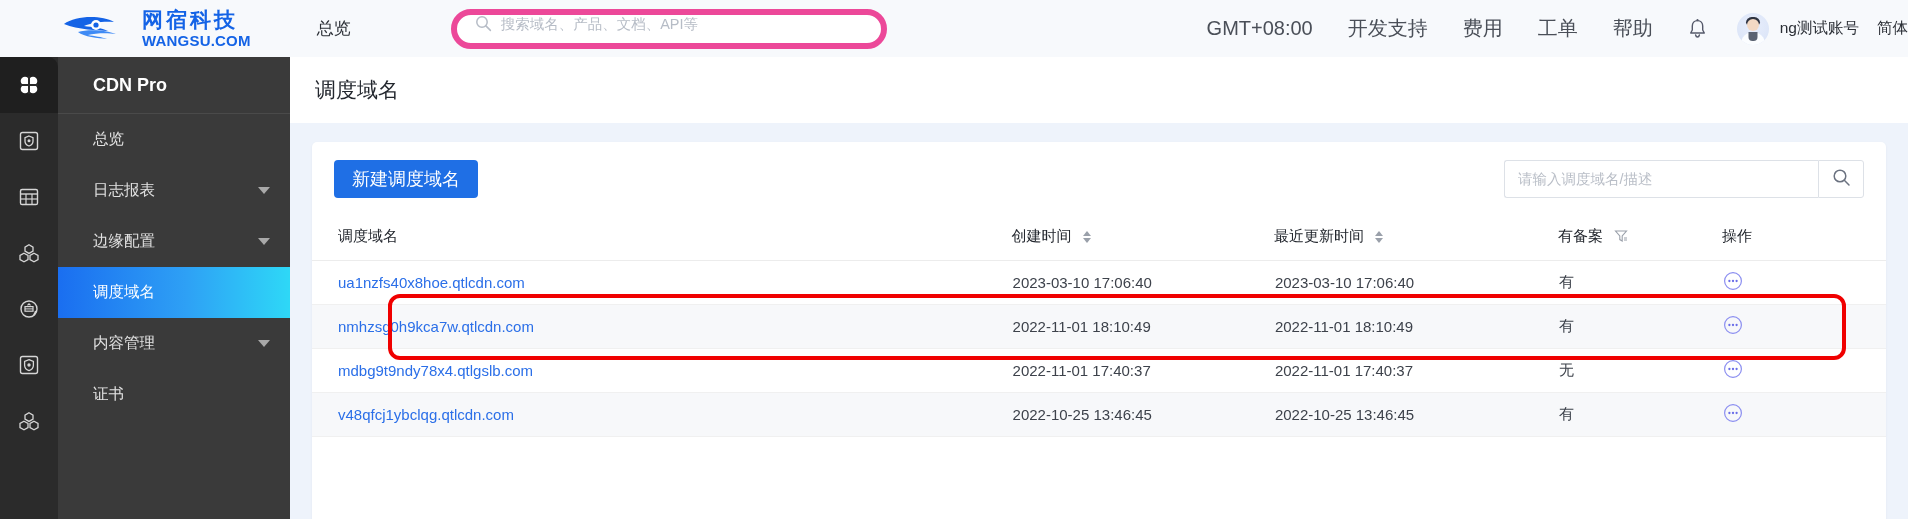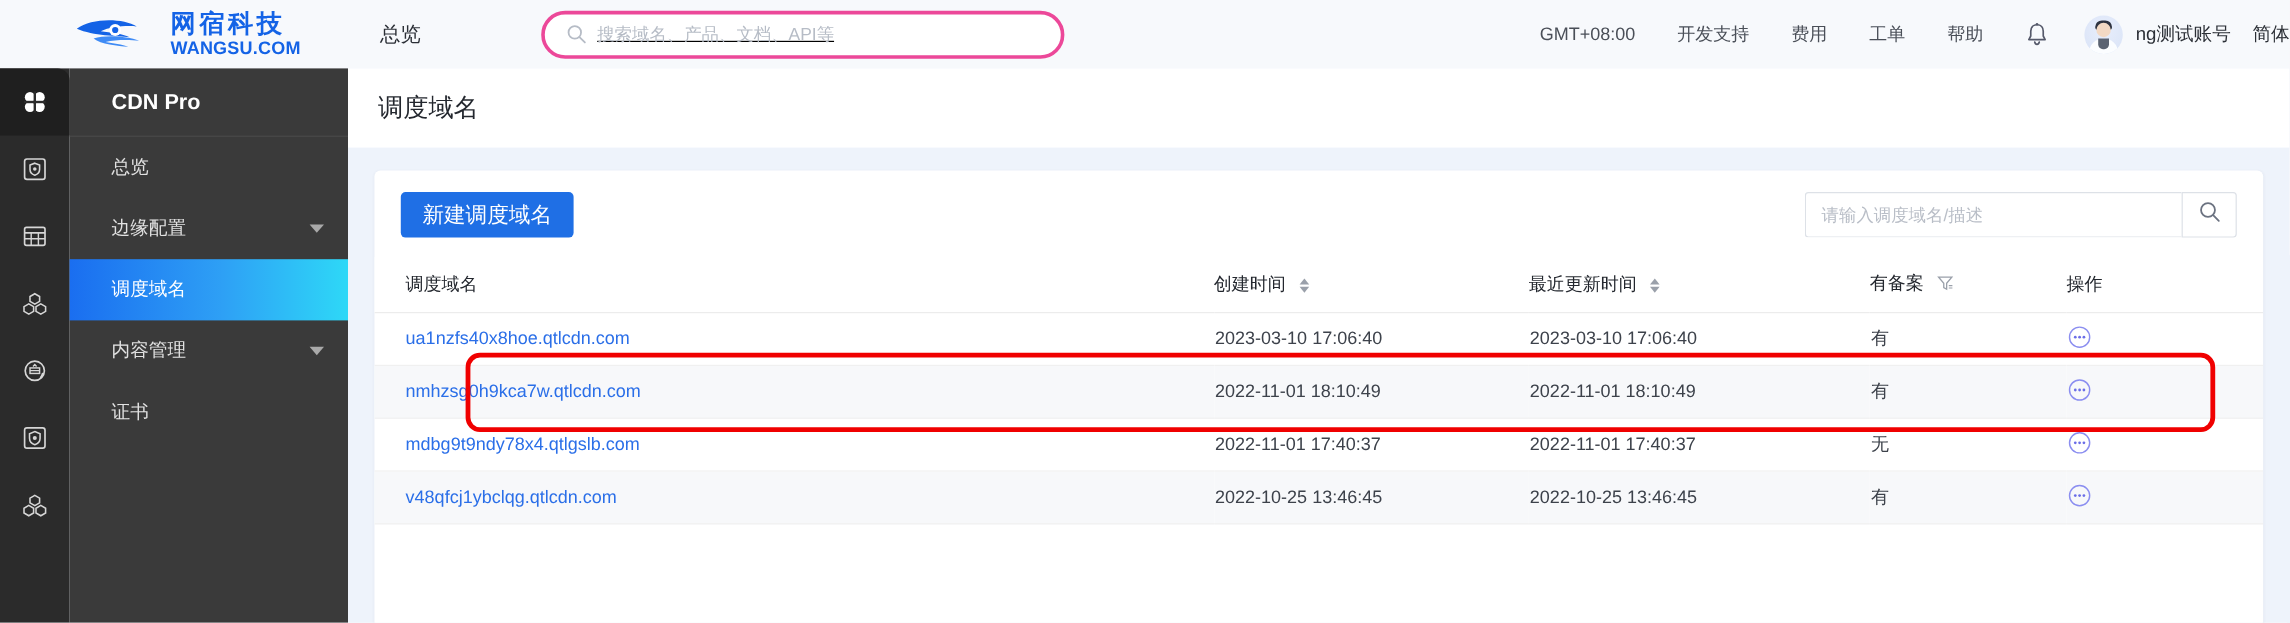--- a/index.html
+++ b/index.html
@@ -32,31 +32,31 @@
     font-size: 15px; color: #1463e6; font-weight: 800;
     letter-spacing: 0.2px; display: block; margin-top: 2px;
   }
   .nav-overview {
     margin-left: 66px; font-size: 17px; color: #2b2f36;
     cursor: pointer; white-space: nowrap;
   }
   .hdr-search {
     margin-left: 100px;
     width: 436px; height: 40px; background: #fff;
-    border-radius: 20px; display: flex; align-items: center;
-    padding: 0 18px; border: 3px solid #ec4899; text-decoration: underline;
+    border-radius: 20px; display: flex; 
+    padding: 0 18px; border: 6px solid #ec4899;
   }
   .hdr-search .mag { flex: 0 0 auto; margin-right: 9px; display: flex; }
   .hdr-search .ph { font-size: 14.5px; color: #b6bcc6; white-space: nowrap; }
   .hdr-right {
     margin-left: auto; display: flex; align-items: center;
     padding-right: 0px; height: 100%;
   }
   .hdr-link {
-    font-size: 15px; color: #4a4f58; margin-right: 35px;
+    font-size: 20px; color: #4a4f58; margin-right: 35px;
     white-space: nowrap; cursor: pointer;
   }
   .bell { margin-right: 30px; display: flex; cursor: pointer; }
   .avatar {
     width: 32px; height: 32px; border-radius: 50%;
     background: radial-gradient(circle at 50% 38%, #e8eefc 0%, #dde6f8 70%, #cfdcf4 100%);
     margin-right: 11px; position: relative; overflow: hidden; flex: 0 0 auto;
   }
   .avatar .head {
     position: absolute; left: 50%; top: 6px; transform: translateX(-50%);
@@ -347,20 +347,24 @@
     </div>
   </div>
 
   <div class="sidebar">
     <div class="side-title">CDN Pro</div>
 
     <div class="side-item">
       <span>总览</span>
     </div>
 
+    <div class="side-item">
+      <span>日志报表</span>
+      <span class="caret"></span>
+    </div>
 
     <div class="side-item">
       <span>边缘配置</span>
       <span class="caret"></span>
     </div>
 
     <div class="side-item active">
       <span>调度域名</span>
     </div>
 

